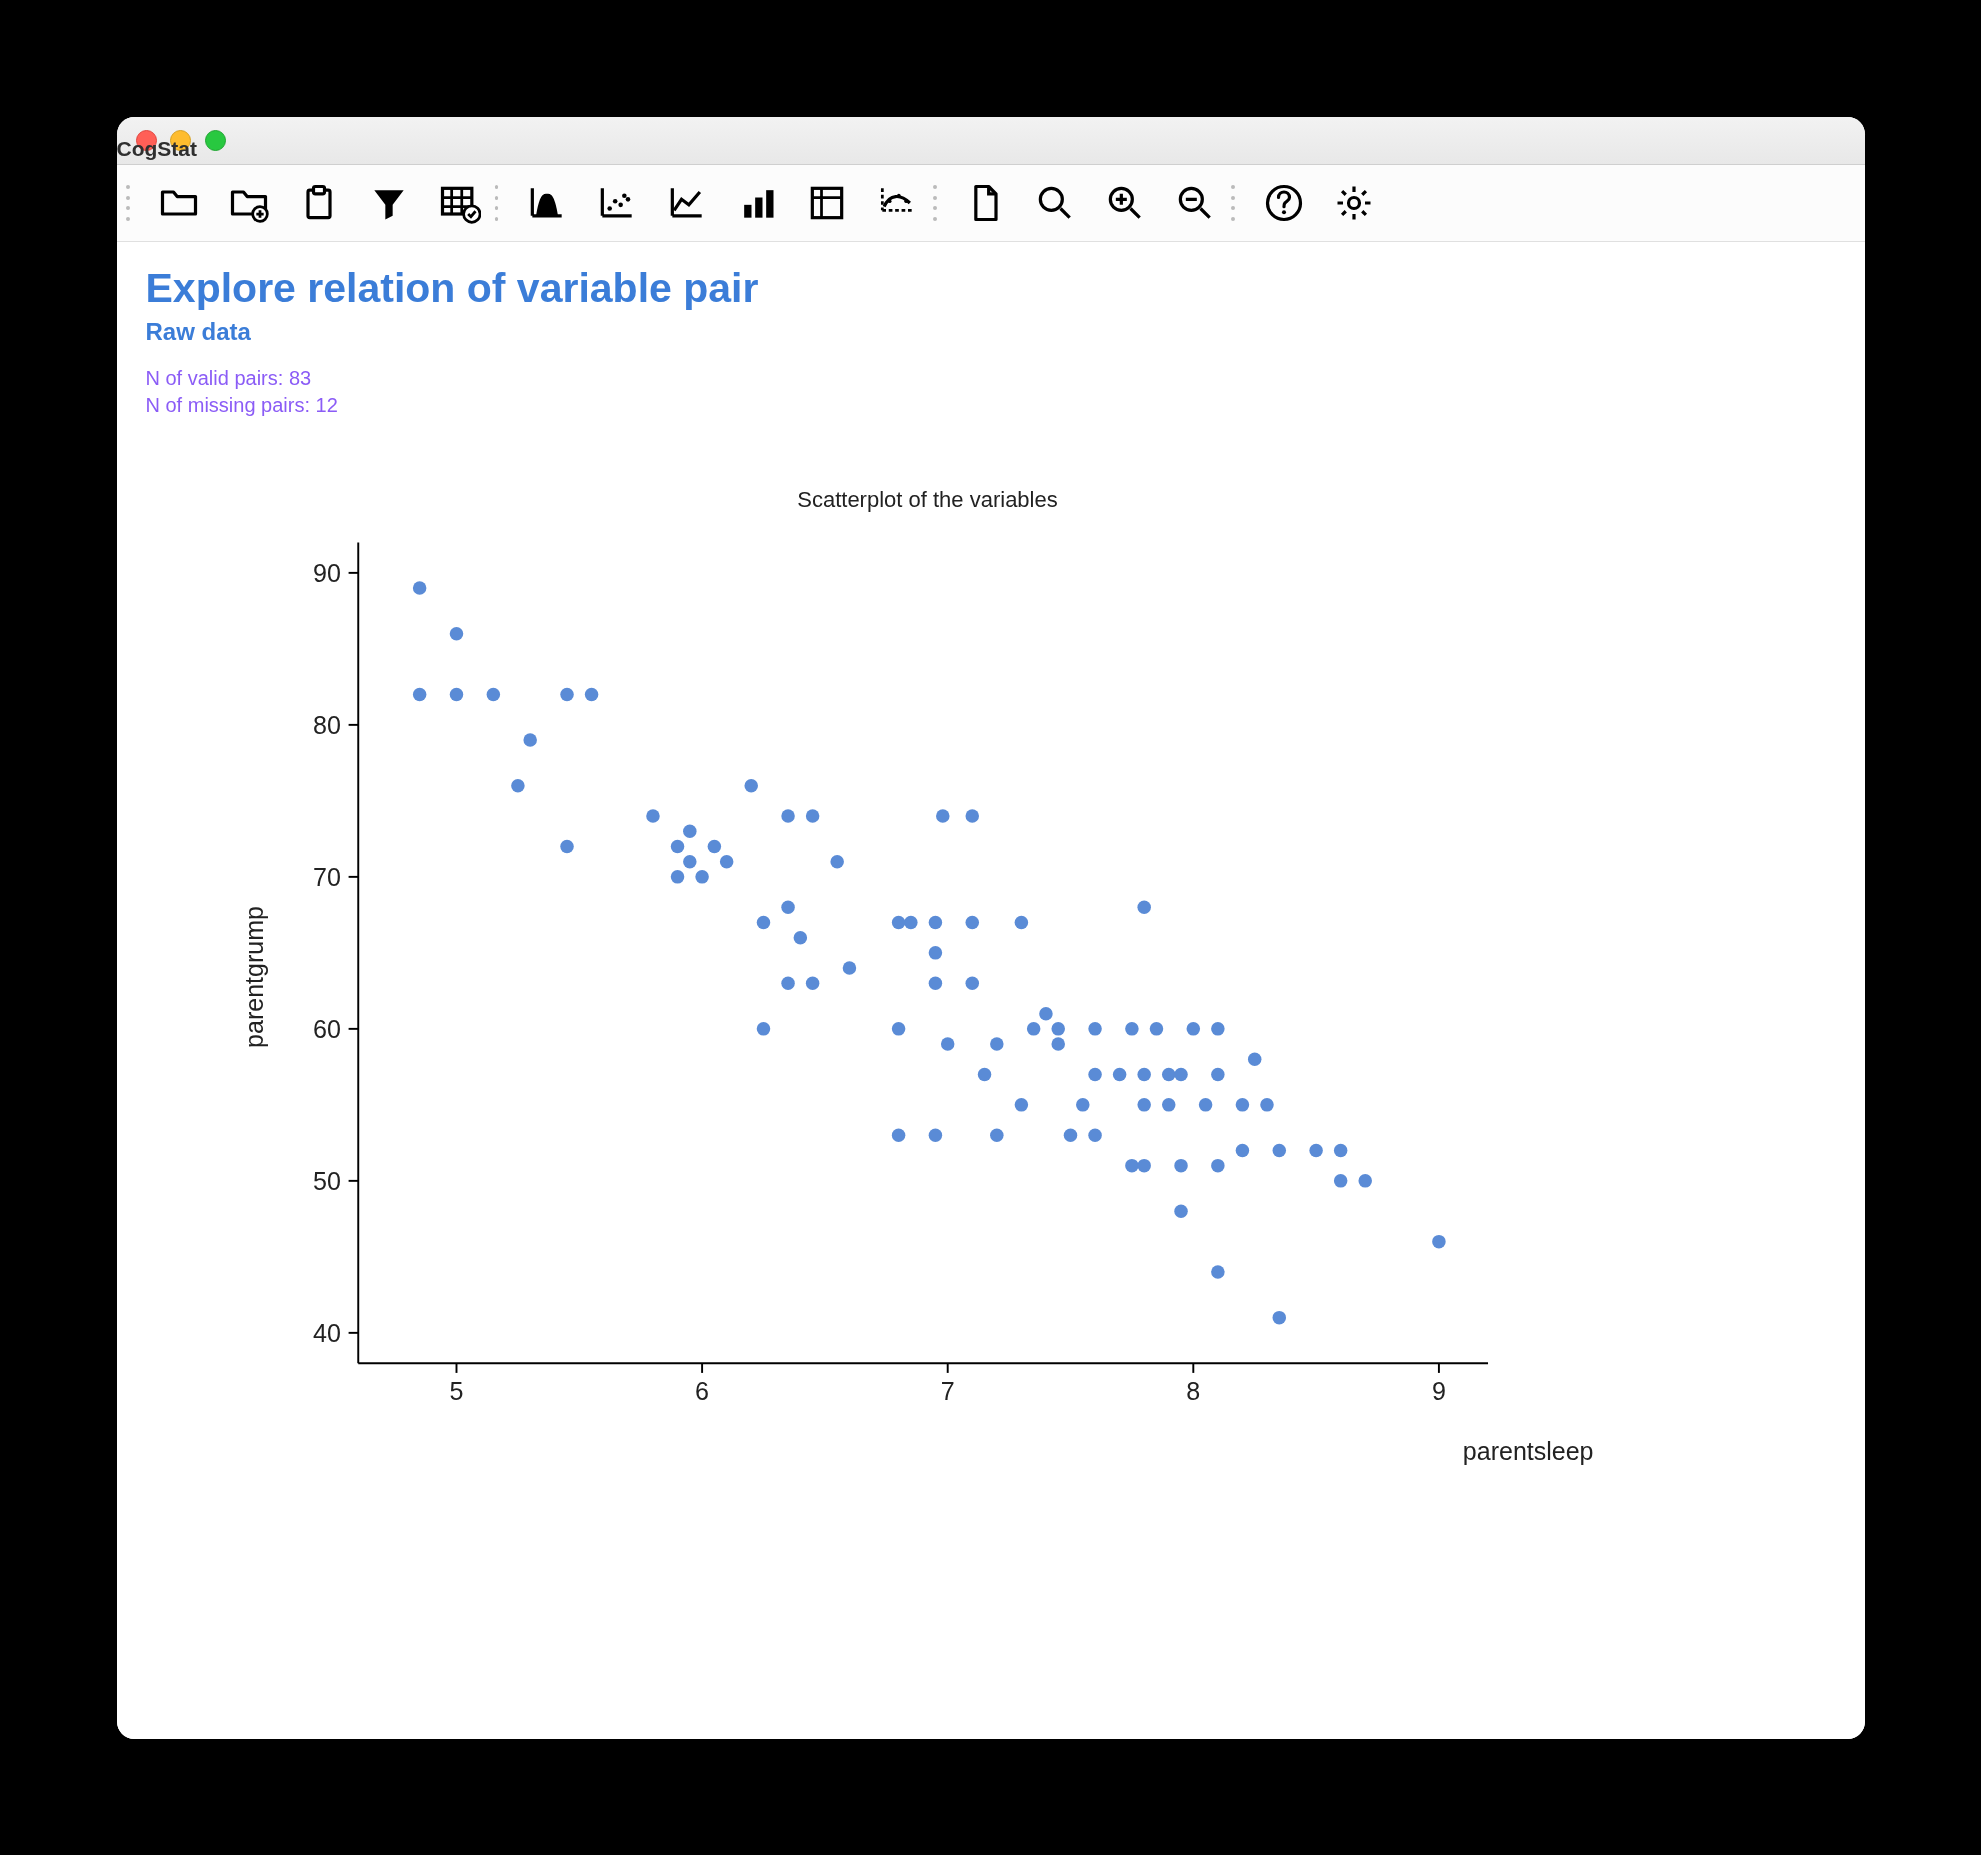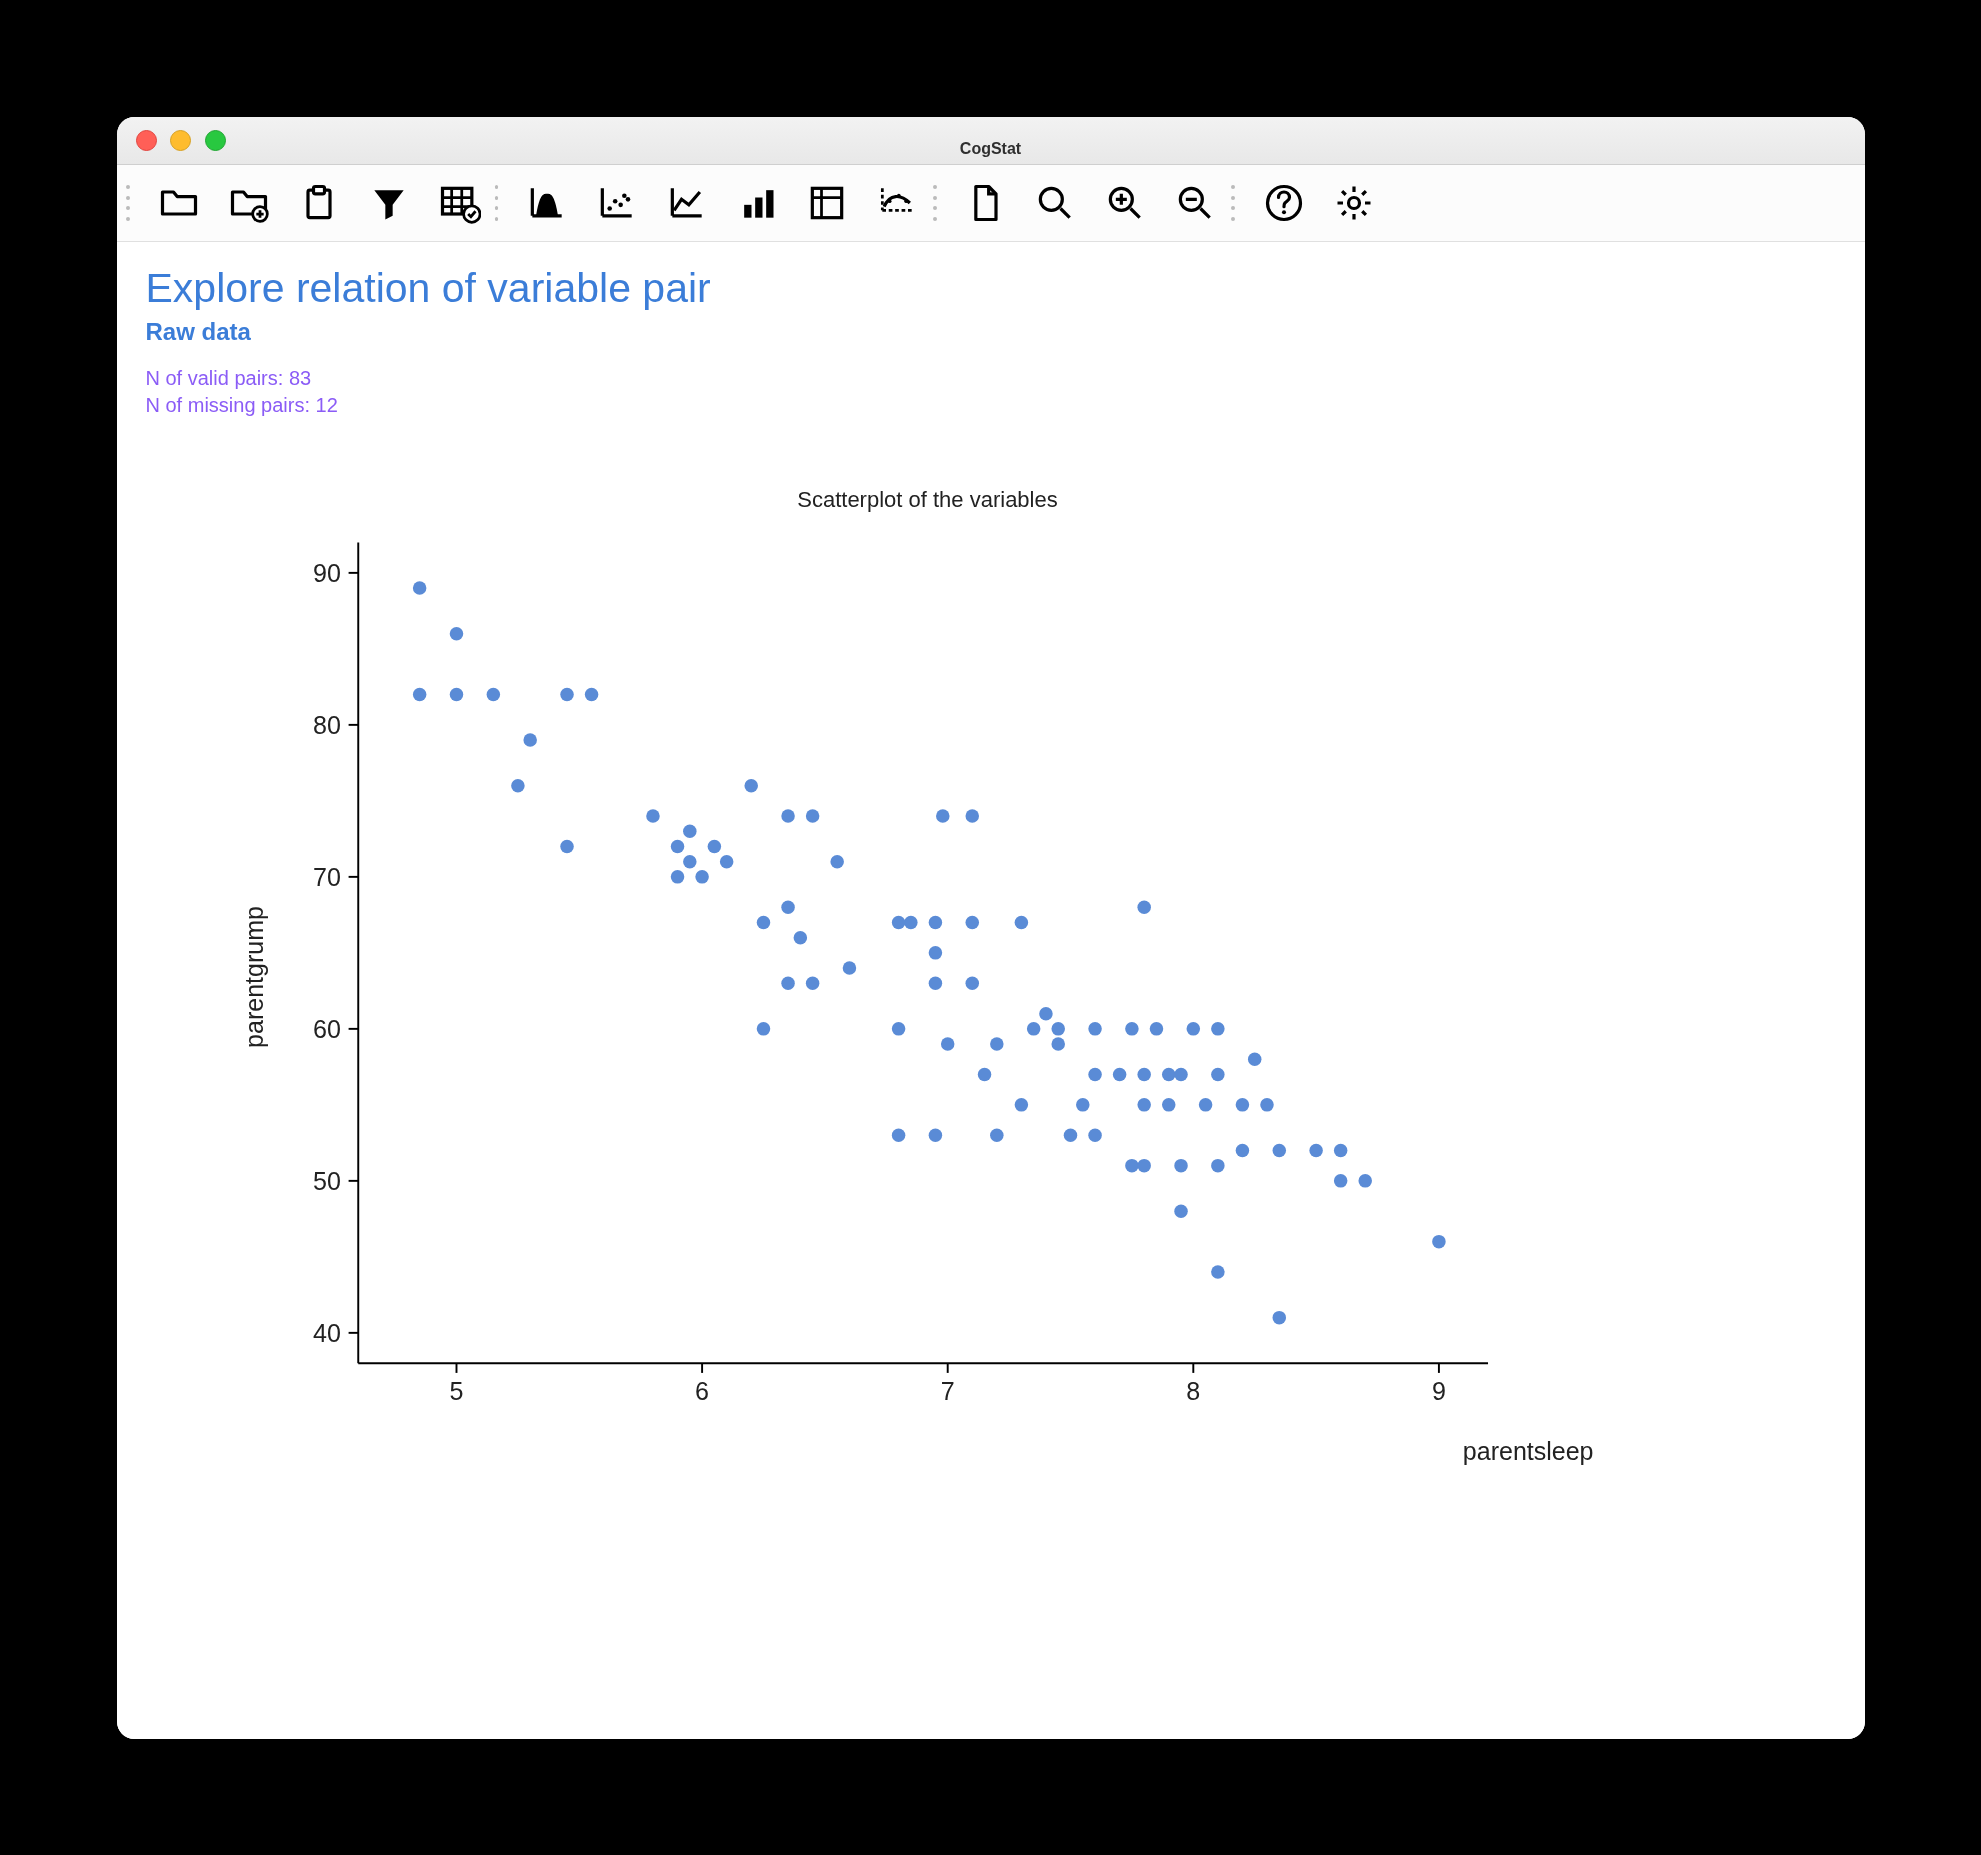--- a/index.html
+++ b/index.html
@@ -37,22 +37,21 @@
   }
   .traffic .dot {
     width: 21px; height: 21px; border-radius: 50%;
   }
   .dot.red { background: #ff5f57; border: 1px solid #e0443e; }
   .dot.yellow { background: #febc2e; border: 1px solid #d6a022; }
   .dot.green { background: #28c840; border: 1px solid #20a532; }
   .titlebar .title {
     position: absolute;
     left: 0; right: 0;
-    text-align: center;
-    font-size: 16px;
+    font-size: 21px;
     font-weight: 600;
     color: #2f2f2f;
     pointer-events: none;
     margin-top: 16px;
   }
   .toolbar {
     height: 77px;
     background: #fcfcfc;
     border-bottom: 1px solid #e0e0e0;
     display: flex;
@@ -78,21 +77,21 @@
   }
   .grip span { width: 3.9px; height: 3.9px; background: #bbb; border-radius: 50%; }
   .content {
     flex: 1;
     background: #fff;
     padding: 23px 29px;
     overflow: auto;
   }
   .h1 {
     font-size: 41px;
-    font-weight: 400;
+    font-weight: 700;
     color: #3b7dd8;
     margin-bottom: 5.8px;
   }
   .sub {
     font-size: 27px;
     color: #111;
     margin-bottom: 58px;
   }
   .h2 {
     font-size: 24px;

